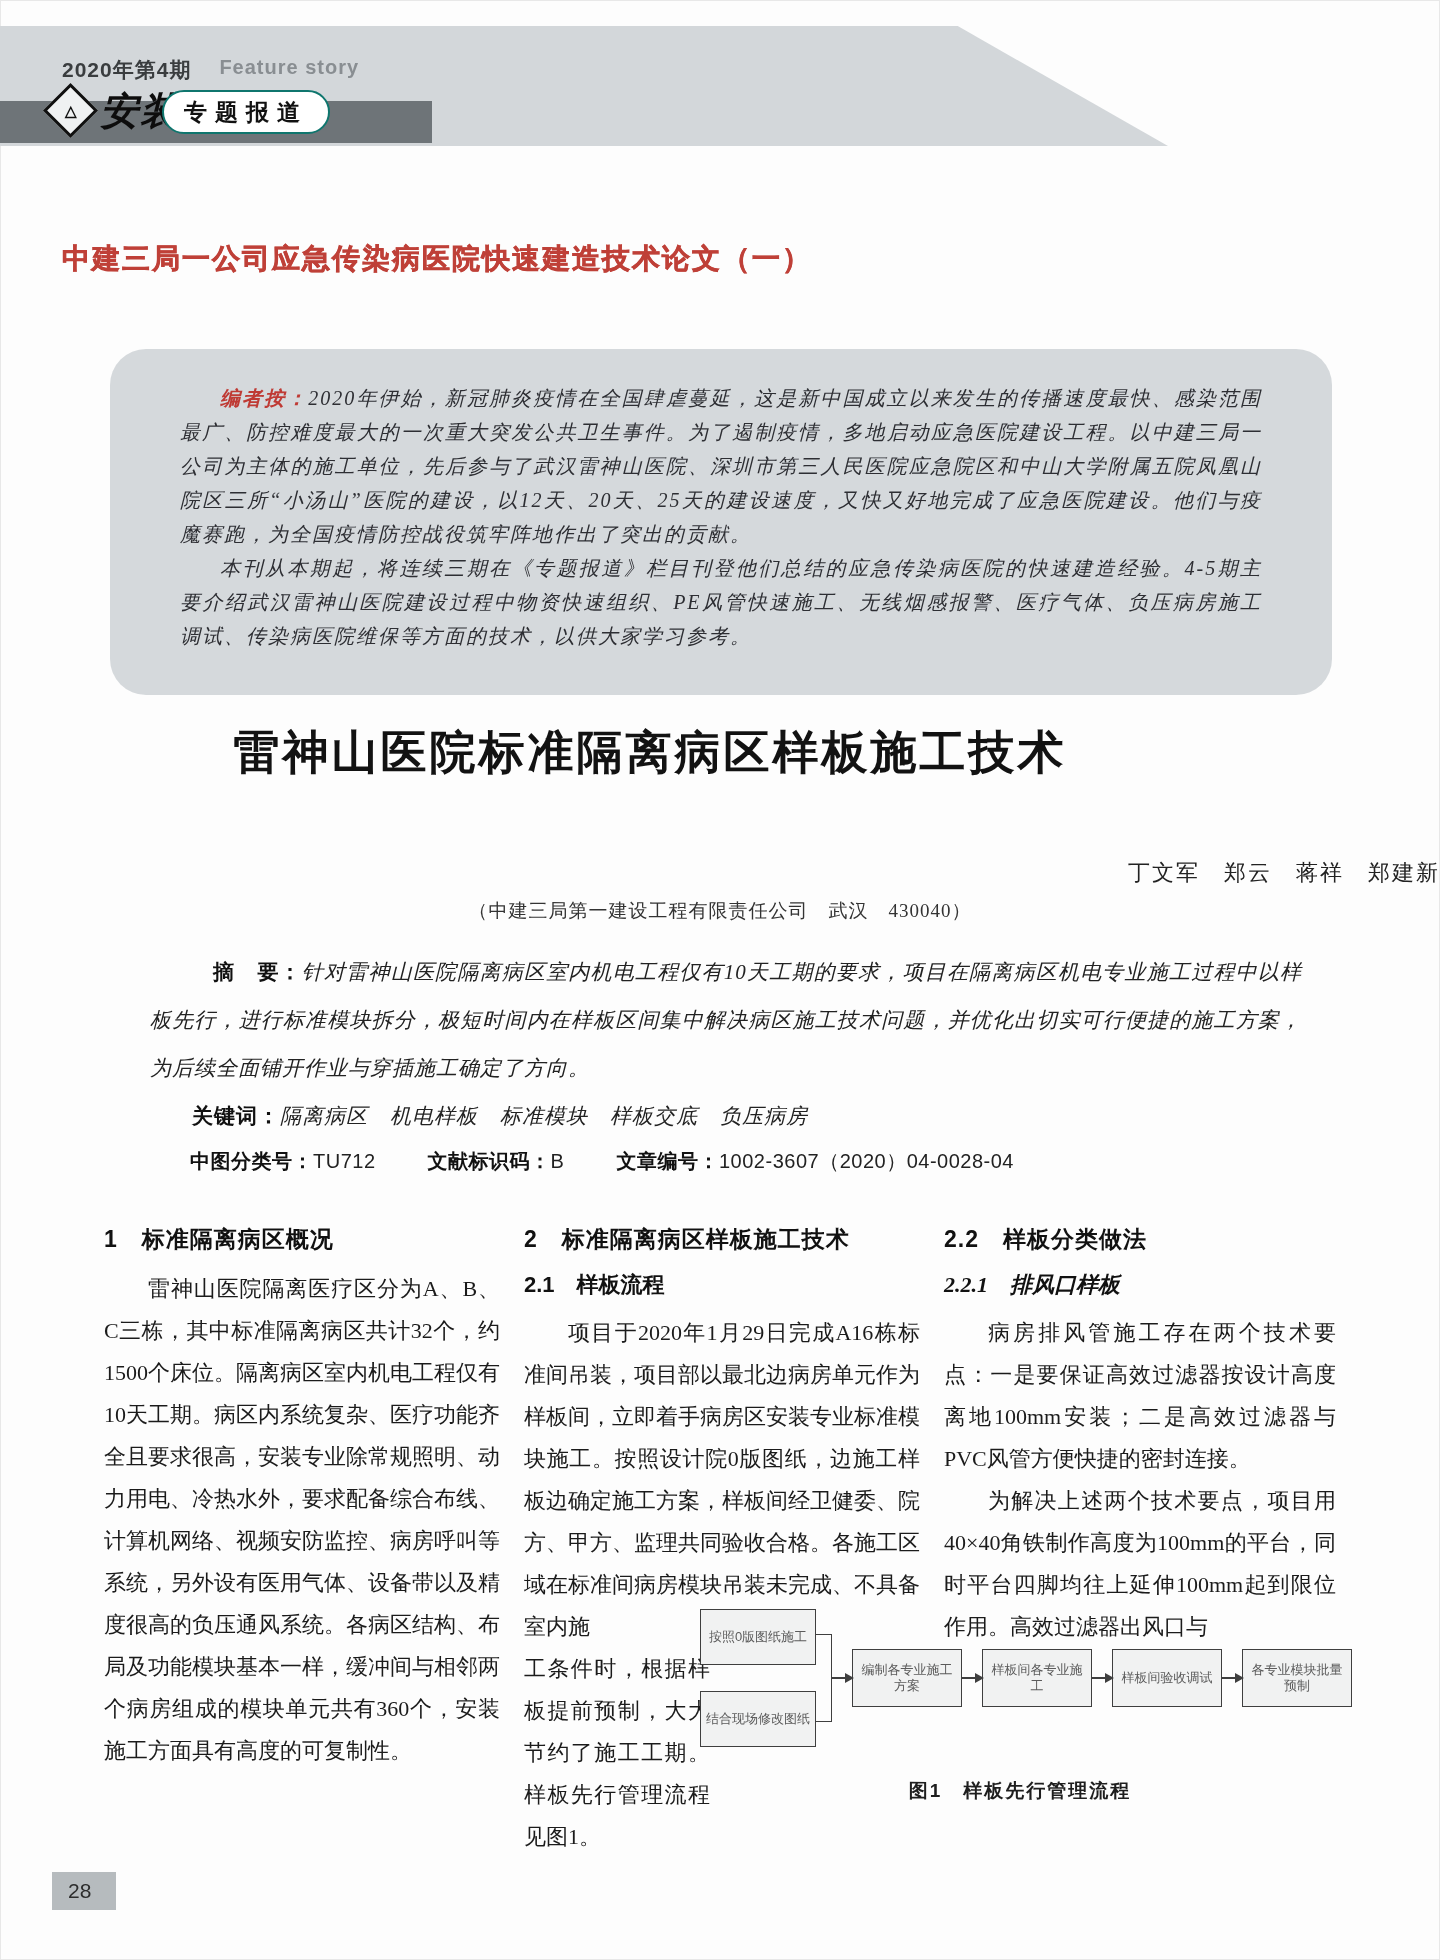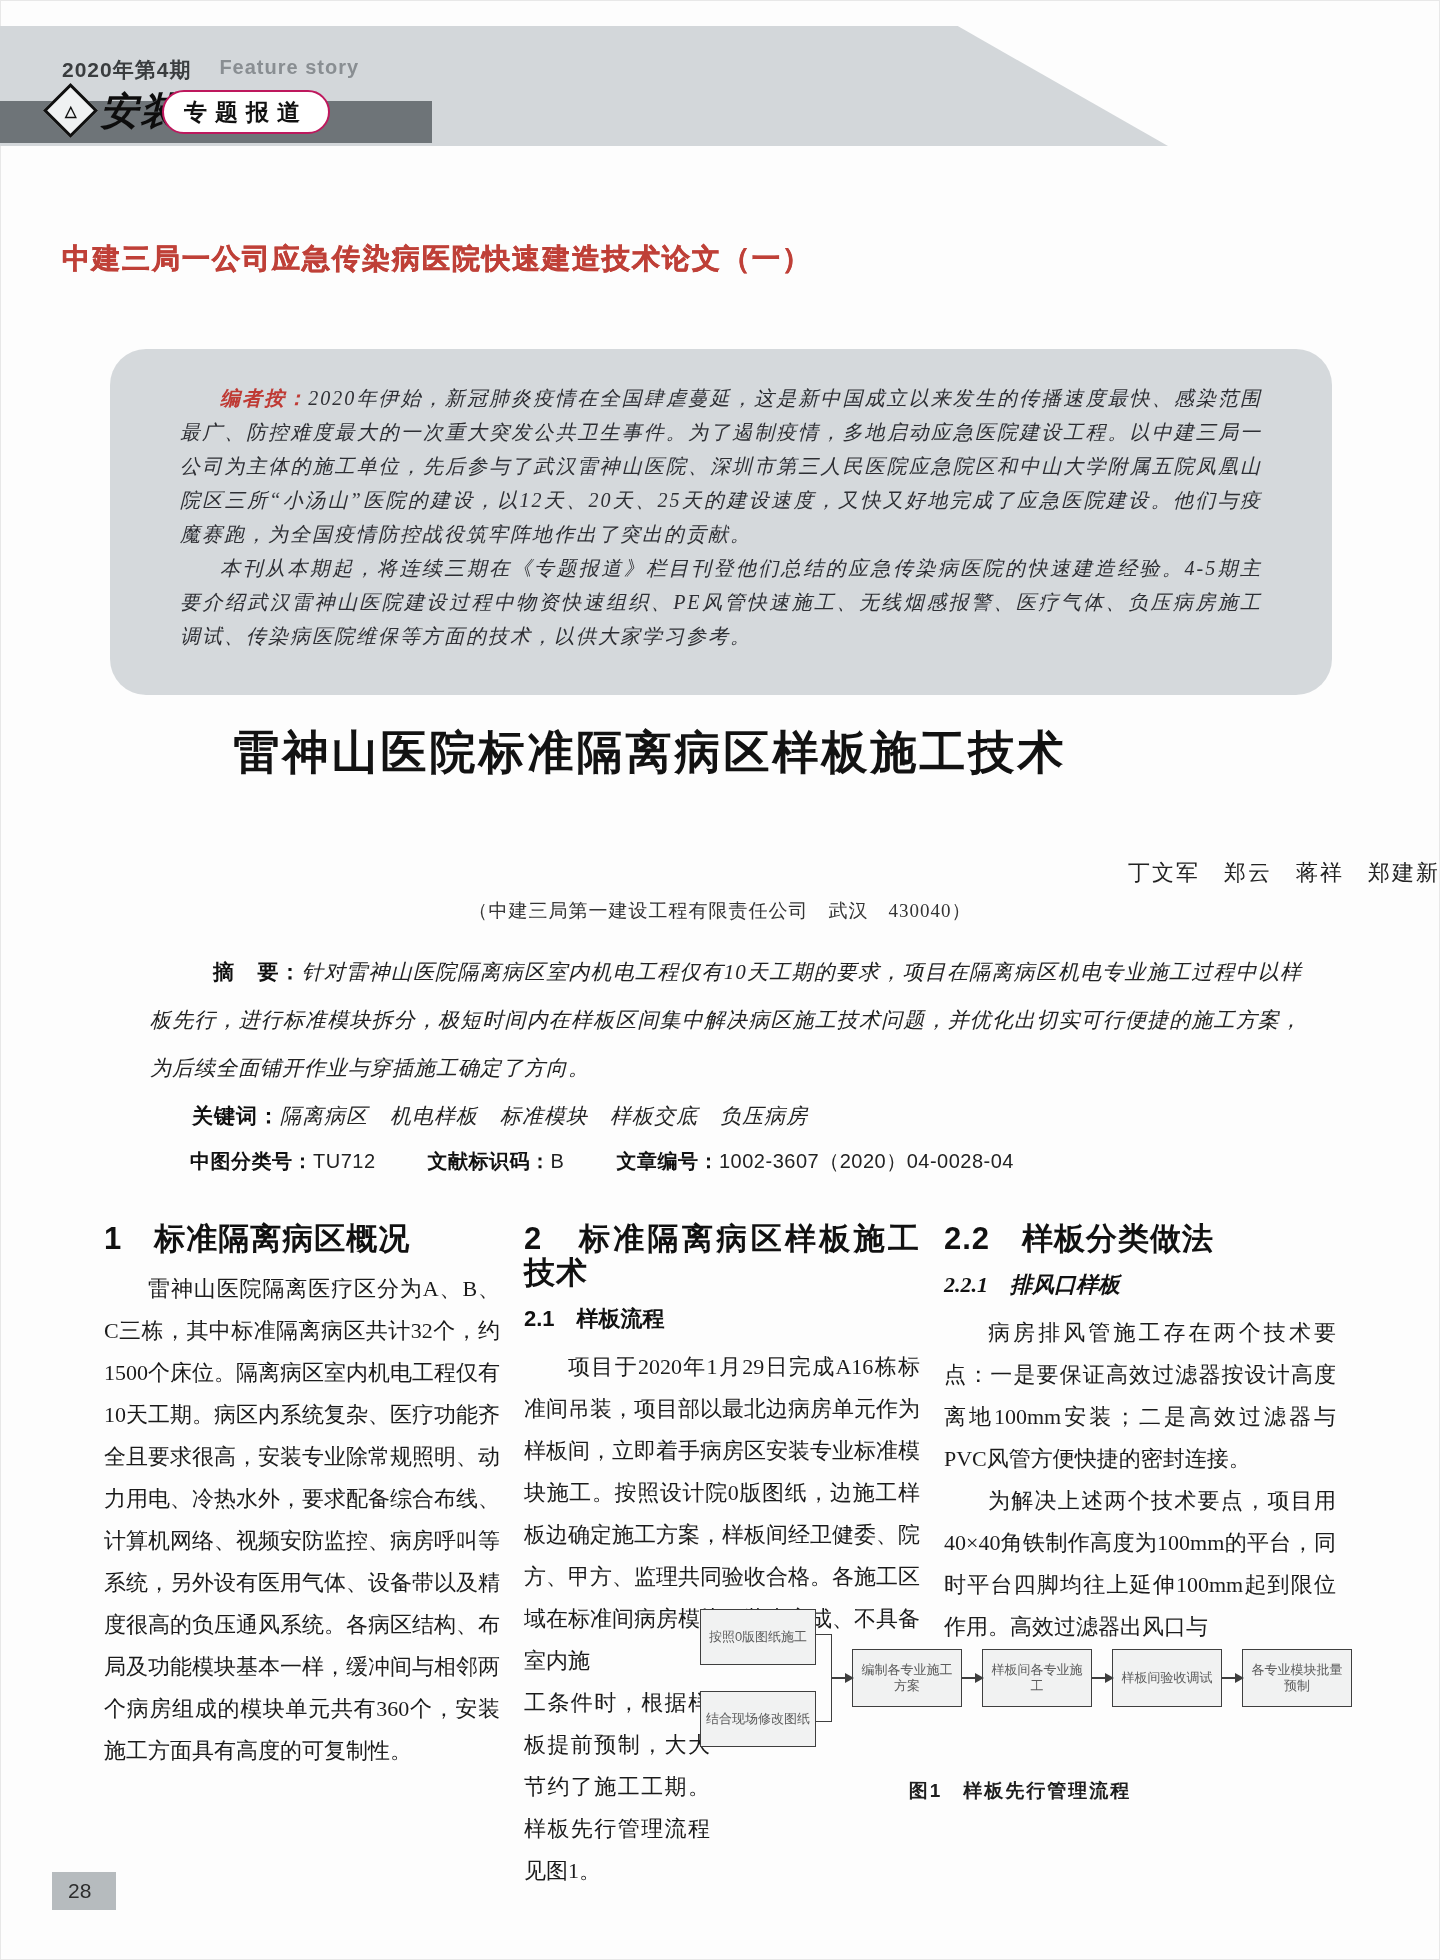--- a/index.html
+++ b/index.html
@@ -16,21 +16,21 @@
   .issue{font-size:21px; font-weight:bold; color:#3a3d3f; letter-spacing:1px;}
   .feature{margin-left:28px; font-size:20px; font-weight:bold; color:#898e92; letter-spacing:1px;}
   .hdr-bar{position:absolute; left:0; top:101px; width:432px; height:42px; background:#6e7478;}
   .logo{position:absolute; left:46px; top:86px; width:50px; height:50px;}
   .logo .dshape{width:33px;height:33px;border:3px solid #101010;transform:rotate(45deg);
     margin:5px;background:#eff1f2;display:flex;align-items:center;justify-content:center;}
   .logo .dshape span{transform:rotate(-45deg);font-size:15px;font-weight:bold;color:#101010;line-height:1;}
   .mag-name{position:absolute; left:100px; top:86px; font-family:"Liberation Serif",serif;
     font-style:italic; font-weight:bold; font-size:38px; color:#0d0d0d; letter-spacing:2px;}
   .badge{position:absolute; left:162px; top:90px; height:44px; padding:0 20px;
-    background:#fff; border:2px solid #be185d; border-radius:26px;
+    background:#fff; border:2px solid #0f766e; border-radius:26px;
     display:flex; align-items:center; font-size:23px; font-weight:bold;
     letter-spacing:8px; color:#111; box-sizing:border-box;}
   
   .series-title{position:absolute; left:62px; top:240px; margin:0;
     font-size:28px; font-weight:900; color:#bf4038; letter-spacing:2px;
     -webkit-text-stroke:0.6px #bf4038;}
   
   .note-box{position:absolute; left:110px; top:349px; width:1222px; height:346px;
     background:#d5d9dc; border-radius:36px; box-sizing:border-box;
     padding:32px 70px 0 70px;
@@ -59,21 +59,21 @@
   .kw b{font-style:normal; font-family:"Liberation Sans",sans-serif; color:#111;}
   .clc{margin:18px 0 0; text-indent:2em; font-size:20px; color:#222; letter-spacing:0.5px;}
   .clc b{font-weight:bold; color:#111;}
   .clc .grp{margin-right:46px;}
   
   .col{position:absolute; top:1222px; width:396px;
     font-family:"Liberation Serif",serif; font-size:22px; line-height:42px;
     text-align:justify; color:#1b1b1b;}
   .col1{left:104px;} .col2{left:524px;} .col3{left:944px; width:392px;}
   .col h3{margin:0 0 12px; font-family:"Liberation Sans",sans-serif;
-    font-size:31px; font-weight:800; letter-spacing:1px; color:#111; line-height:34px;}
+    font-size:23px; font-weight:800; letter-spacing:1px; color:#111; line-height:34px;}
   .col h4{margin:0 0 10px; font-family:"Liberation Sans",sans-serif;
     font-size:22px; font-weight:700; color:#111; line-height:34px;}
   .col h4.kai{font-family:"Liberation Serif",serif; font-style:italic; font-weight:600;}
   .col p{margin:0; text-indent:2em;}
   .col p.cont{text-indent:0; width:186px;}
   
   .figure{position:absolute; left:700px; top:1598px; width:640px; height:160px;
     display:flex; align-items:center;}
   .fstack{display:flex; flex-direction:column; gap:26px; width:116px; flex:none;}
   .fbox{border:1.5px solid #3f3f3f; background:#f1f2f2; color:#5b5b5b;

